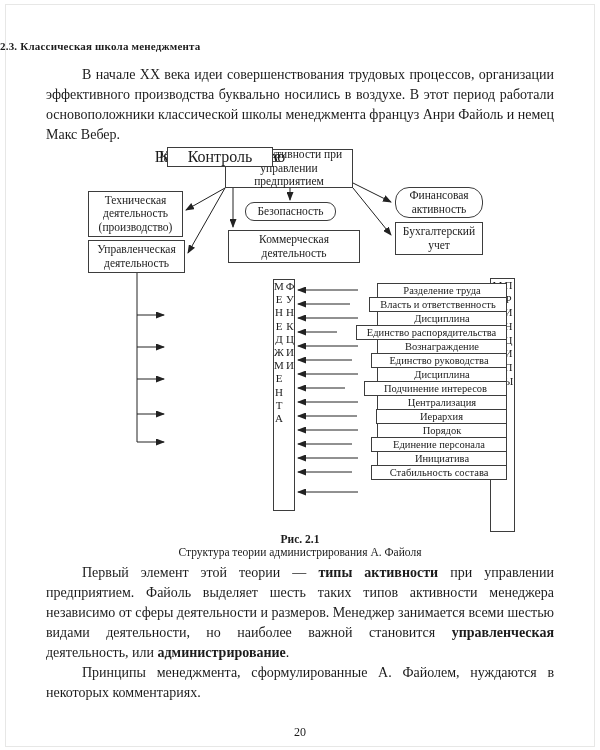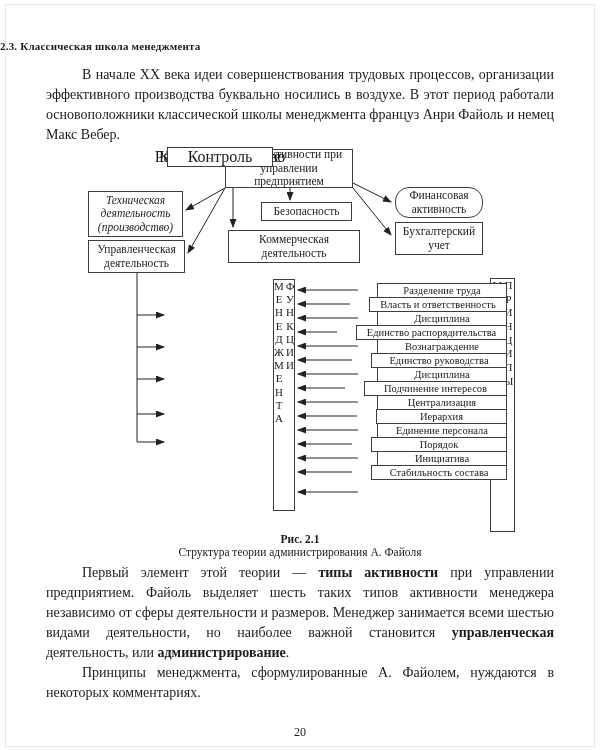--- a/index.html
+++ b/index.html
@@ -8,23 +8,23 @@
   .scan-edge{position:absolute;left:5px;top:4px;right:5px;bottom:3px;border:1px solid #e7e7e6;pointer-events:none;}
   .title{margin:0;padding-top:40px;text-align:left;font-size:11px;font-weight:bold;letter-spacing:.2px;}
   .bp{margin:0 46px;text-align:justify;text-indent:36px;font-size:14px;line-height:20px;}
   .p1{margin-top:13px;}
   b{font-weight:bold;}
   
   .figure{position:relative;width:600px;height:384px;margin-top:2px;}
   .figure svg{position:absolute;left:0;top:0;z-index:0;}
   .box{position:absolute;box-sizing:border-box;border:1px solid #3d3d3d;background:#fff;display:flex;align-items:center;justify-content:center;text-align:center;font-size:11.5px;line-height:1.18;z-index:1;padding:0 2px;}
   .box-top{left:225px;top:2px;width:128px;height:39px;}
-  .box-tech{left:88px;top:44px;width:95px;height:46px;font-style:italic;}
+  .box-tech{left:88px;top:44px;width:95px;height:46px;}
   .box-upr{left:88px;top:93px;width:97px;height:33px;}
-  .box-bez{left:261px;top:55px;width:91px;height:19px;}
+  .box-bez{left:245px;top:55px;width:91px;height:19px;border-radius:9px;}
   .box-kom{left:228px;top:83px;width:132px;height:33px;}
   .box-fin{left:395px;top:40px;width:88px;height:31px;border-radius:14px;}
   .box-buh{left:395px;top:75px;width:88px;height:33px;}
   .fbox{position:absolute;left:167px;width:106px;box-sizing:border-box;border:1px solid #3d3d3d;background:#fff;display:flex;align-items:center;justify-content:center;text-align:center;font-size:16px;z-index:1;}
   .fbox:nth-of-type(1){top:157px;height:22px;}
   .fbox:nth-of-type(2){top:189px;height:22px;}
   .fbox:nth-of-type(3){top:220px;height:24px;}
   .fbox:nth-of-type(4){top:255px;height:24px;}
   .fbox:nth-of-type(5){top:283px;height:24px;}
   .pstack{position:absolute;left:356px;top:136px;width:151px;display:flex;flex-direction:column;align-items:flex-end;z-index:1;}
@@ -124,22 +124,22 @@
       <div class="pbox">Разделение труда</div>
       <div class="pbox">Власть и ответственность</div>
       <div class="pbox">Дисциплина</div>
       <div class="pbox">Единство распорядительства</div>
       <div class="pbox">Вознаграждение</div>
       <div class="pbox">Единство руководства</div>
       <div class="pbox">Дисциплина</div>
       <div class="pbox">Подчинение интересов</div>
       <div class="pbox">Централизация</div>
       <div class="pbox">Иерархия</div>
+      <div class="pbox">Порядок</div>
       <div class="pbox">Единение персонала</div>
-      <div class="pbox">Порядок</div>
       <div class="pbox">Инициатива</div>
       <div class="pbox">Стабильность состава</div>
     </div>
   </div>
 
   <p class="cap-label">Рис. 2.1</p>
   <p class="cap-text">Структура теории администрирования А. Файоля</p>
 
   <p class="bp p3"><span>Первый элемент этой теории — </span><b>типы активности</b><span> при управлении предприятием. Файоль выделяет шесть таких типов активности менеджера независимо от сферы деятельности и размеров. Менеджер занимается всеми шестью видами деятельности, но наиболее важной становится </span><b>управленческая</b><span> деятельность, или </span><b>администрирование</b><span>.</span></p>
 

